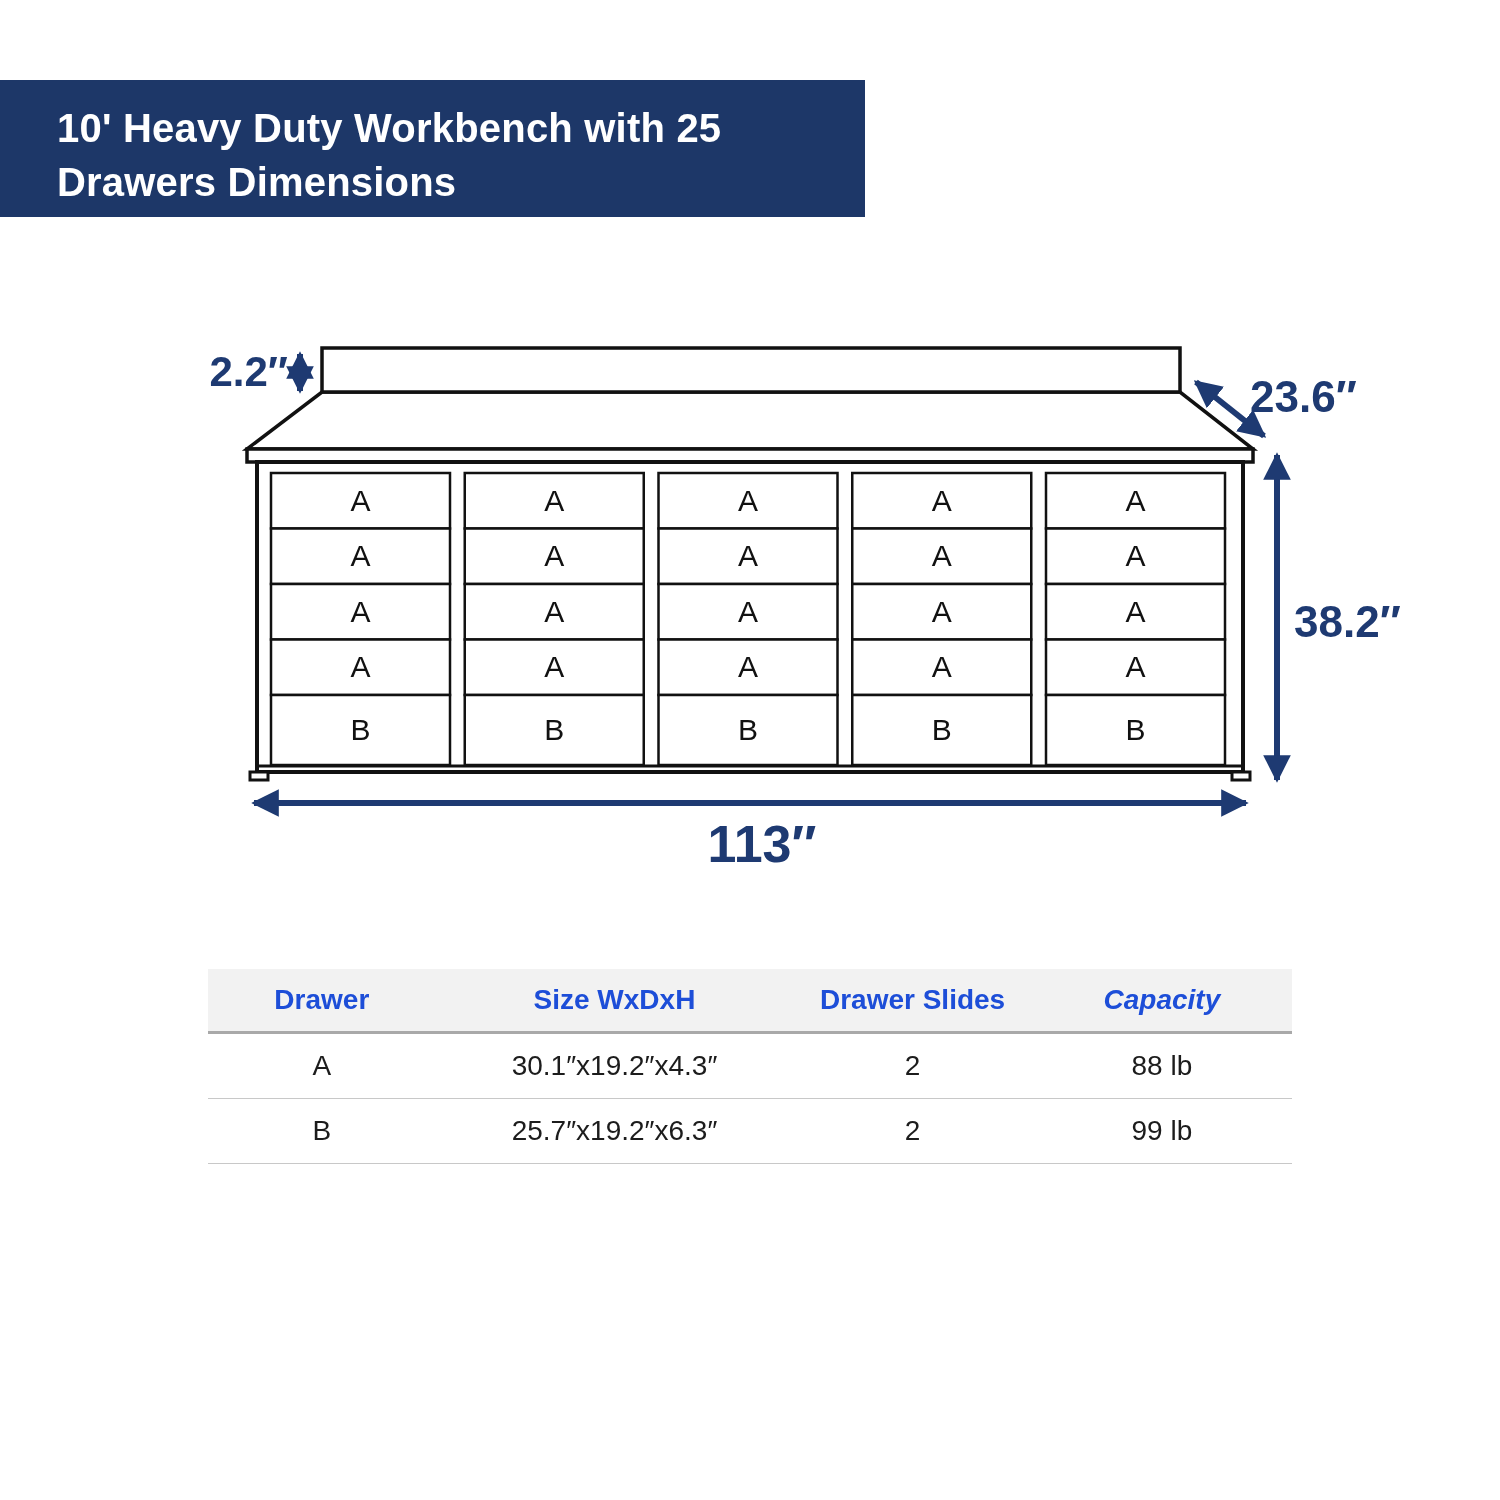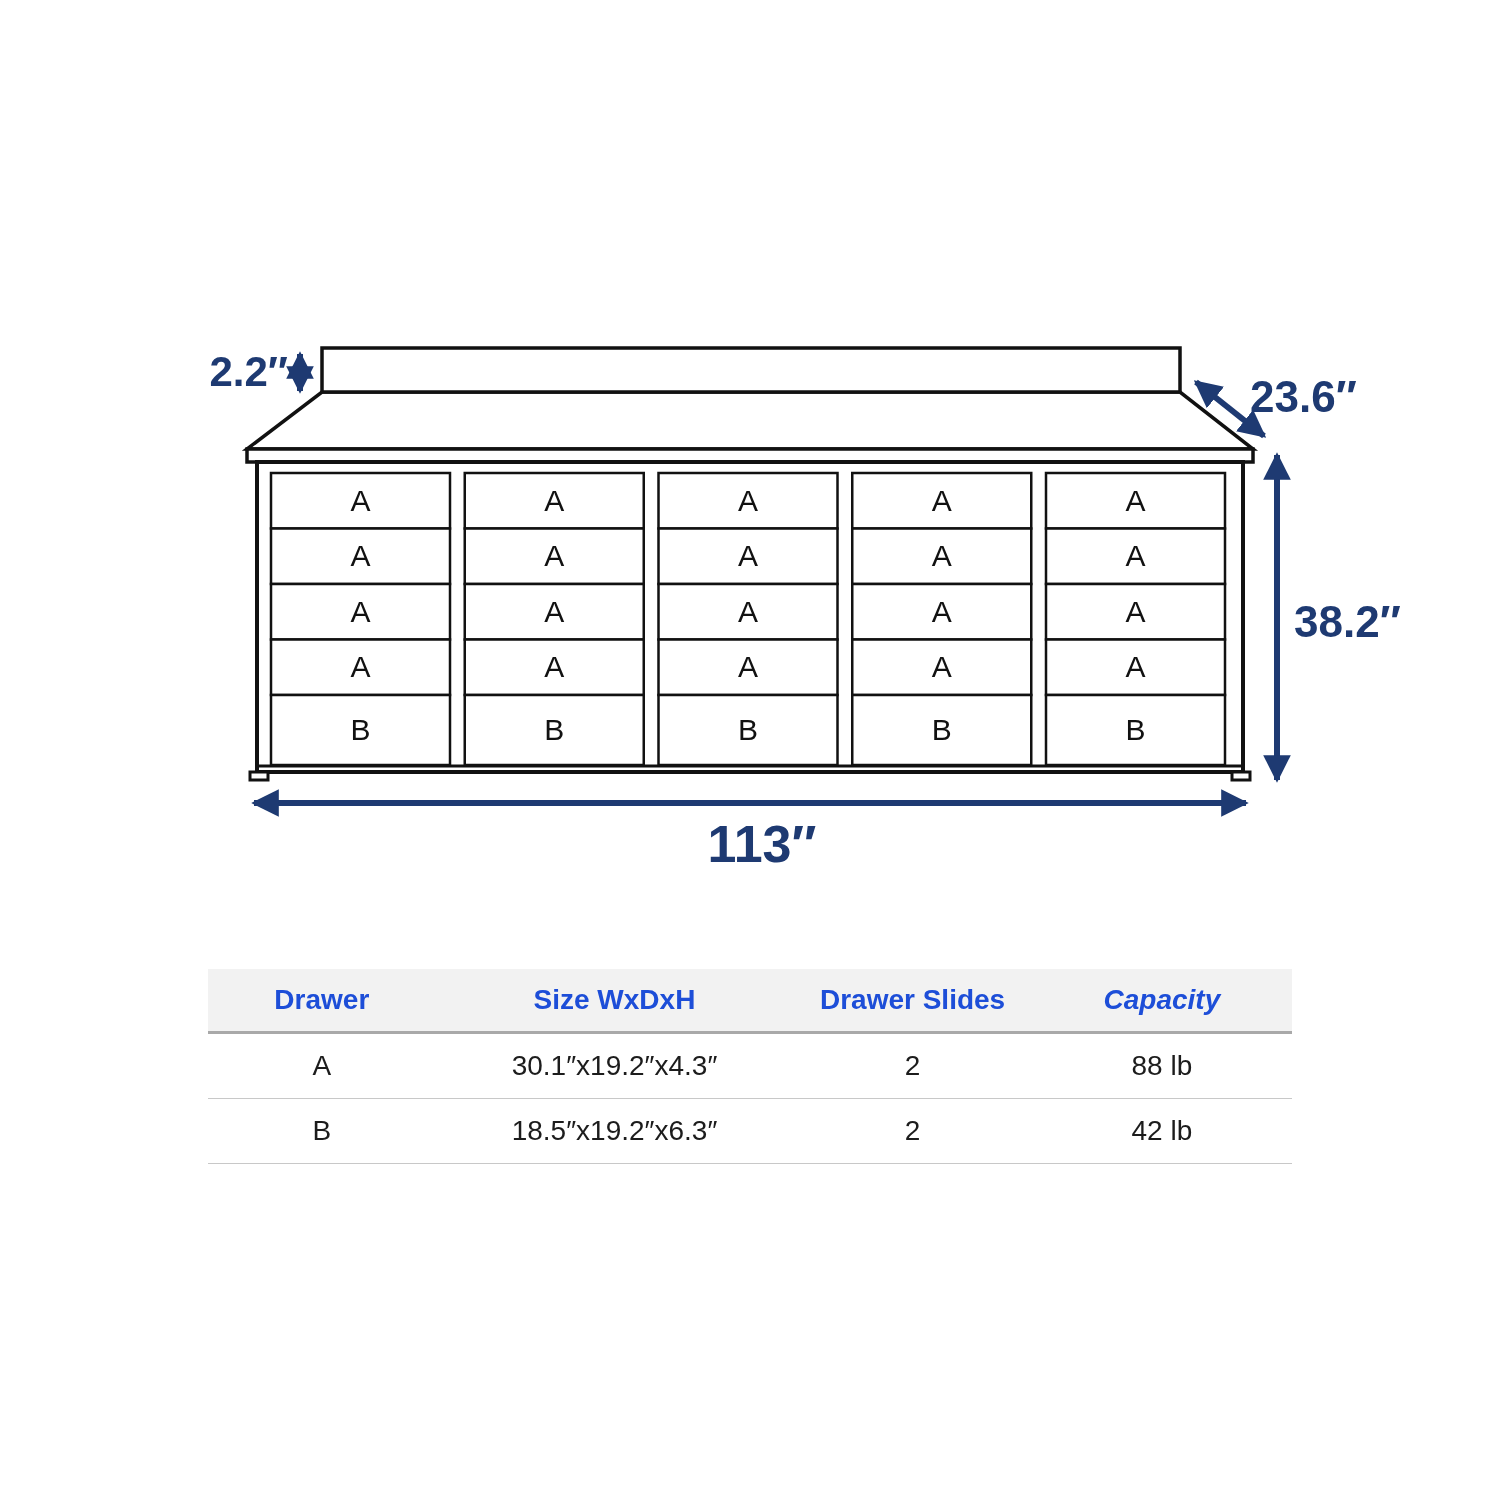--- a/index.html
+++ b/index.html
@@ -26,20 +26,23 @@
     border-bottom:3px solid #a9a9a9;text-align:center;vertical-align:middle;}
   .spec-table td{height:62px;font-size:28px;color:#1c1c1c;text-align:center;vertical-align:middle;
     border-bottom:1px solid #c8c8c8;background:#ffffff;}
   .col-drawer{width:21%;} .col-size{width:33%;} .col-slides{width:22%;} .col-capacity{width:24%;font-style:italic;}
 </style>
 </head>
 <body>
 
 <div id="page">
 
+  <div class="banner">
+    <div class="banner-title">10' Heavy Duty Workbench with 25 Drawers Dimensions</div>
+  </div>
 
   <svg class="diagram" width="1500" height="930" viewBox="0 0 1500 930" xmlns="http://www.w3.org/2000/svg">
     <defs>
       <marker id="arrow" viewBox="0 0 10 10" refX="9" refY="5" markerWidth="4.6" markerHeight="4.6" orient="auto-start-reverse">
         <path d="M0,0 L10,5 L0,10 z" fill="#1e3a72"></path>
       </marker>
     </defs>
 
     <polygon class="outline" stroke-width="3.5" points="322,392 1180,392 1253,449 247,449"></polygon>
 
@@ -131,20 +134,20 @@
     </thead>
     <tbody>
       <tr>
         <td>A</td>
         <td>30.1″x19.2″x4.3″</td>
         <td>2</td>
         <td>88 lb</td>
       </tr>
       <tr>
         <td>B</td>
-        <td>18.5″x19.2″x6.3″</td>
+        <td>25.7″x19.2″x6.3″</td>
         <td>2</td>
-        <td>42 lb</td>
+        <td>99 lb</td>
       </tr>
     </tbody>
   </table>
 
 </div>
 
 </body></html>

